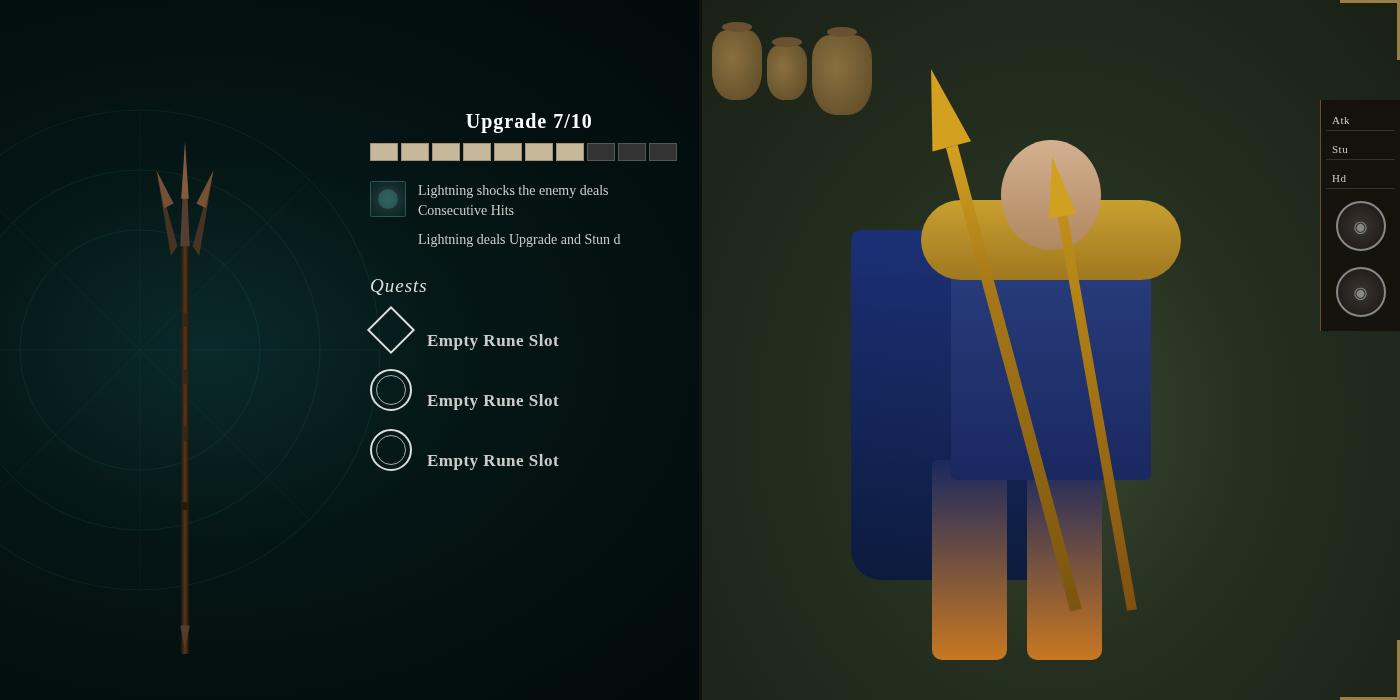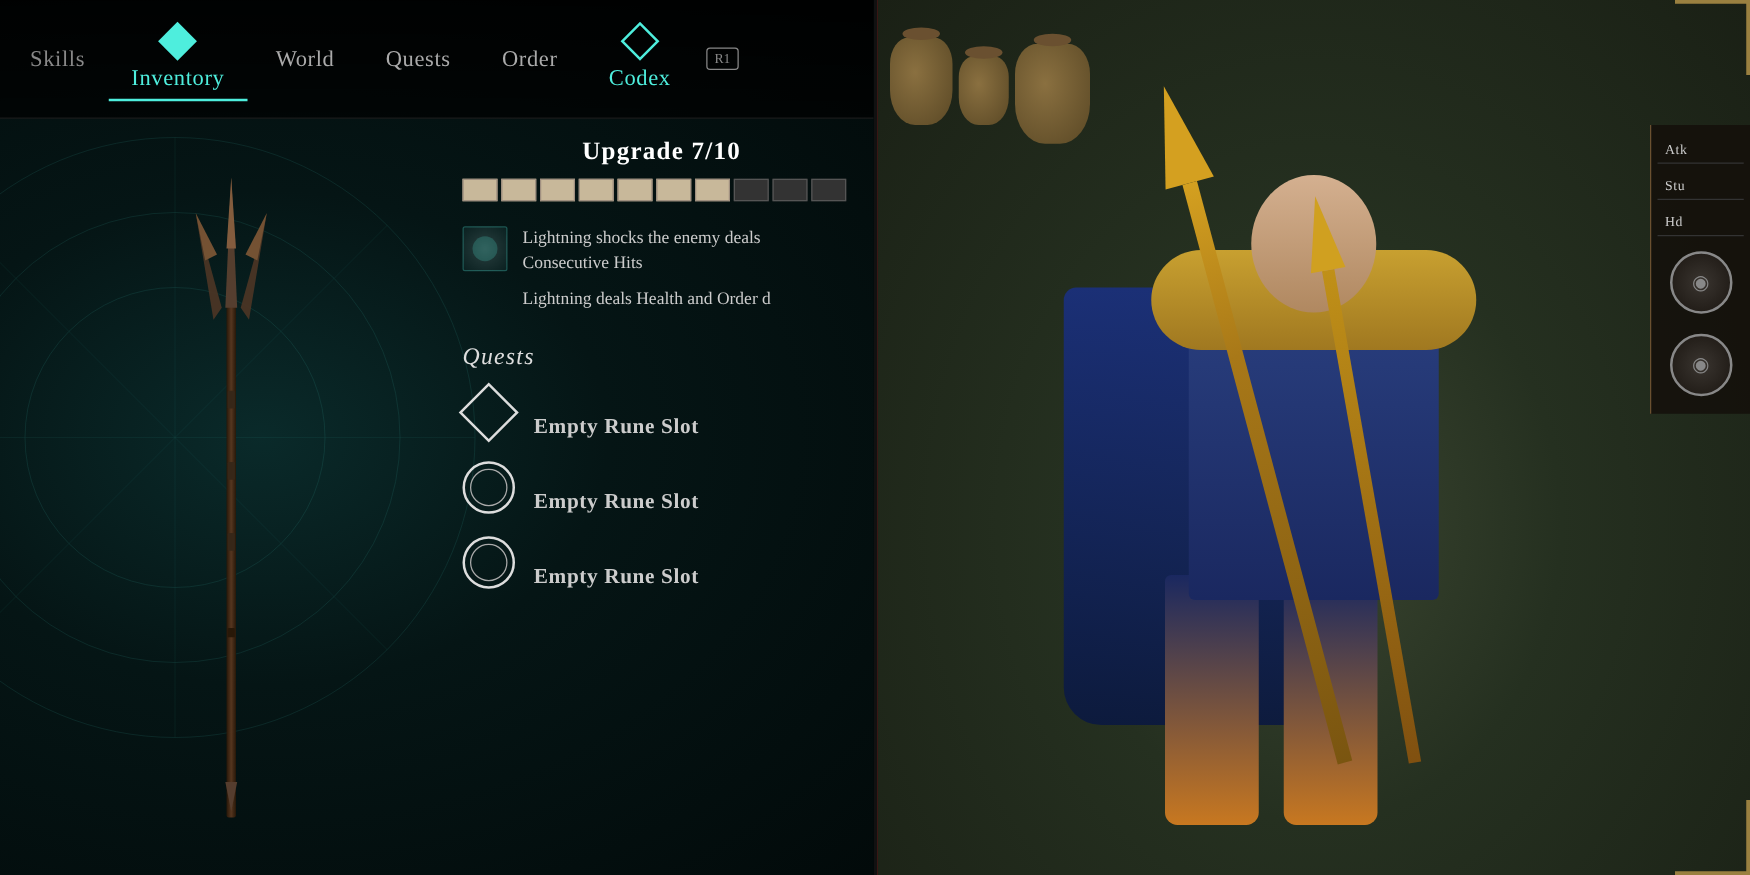--- a/index.html
+++ b/index.html
@@ -261,21 +261,21 @@
       font-size: 17px;
       letter-spacing: 0.5px;
     }
 
     
     .right-panel {
       width: 700px;
       height: 700px;
       position: relative;
       overflow: hidden;
-      background: #7f1d1d;
+      background: #0369a1;
     }
 
     .character-bg {
       position: absolute;
       inset: 0;
       background: 
         radial-gradient(ellipse at 50% 60%, #3a4530 0%, #253020 40%, #1a2015 100%);
     }
 
     
@@ -486,52 +486,20 @@
   <svg class="bg-circles" viewBox="0 0 500 500">
     <circle cx="250" cy="250" r="240" fill="none" stroke="#4eeedd" stroke-width="0.5"></circle>
     <circle cx="250" cy="250" r="180" fill="none" stroke="#4eeedd" stroke-width="0.5"></circle>
     <circle cx="250" cy="250" r="120" fill="none" stroke="#4eeedd" stroke-width="0.5"></circle>
     <line x1="250" y1="10" x2="250" y2="490" stroke="#4eeedd" stroke-width="0.3"></line>
     <line x1="10" y1="250" x2="490" y2="250" stroke="#4eeedd" stroke-width="0.3"></line>
     <line x1="80" y1="80" x2="420" y2="420" stroke="#4eeedd" stroke-width="0.3"></line>
     <line x1="420" y1="80" x2="80" y2="420" stroke="#4eeedd" stroke-width="0.3"></line>
   </svg>
 
-  <div class="nav-bar">
-
-    <div class="nav-item nav-skills">
-      <span>Skills</span>
-    </div>
-
-    <div class="nav-item active">
-      <div class="nav-icon-diamond"></div>
-      <span>Inventory</span>
-      <div class="nav-active-underline"></div>
-    </div>
-
-    <div class="nav-item">
-      <span>World</span>
-    </div>
-
-    <div class="nav-item">
-      <span>Quests</span>
-    </div>
-
-    <div class="nav-item">
-      <span>Order</span>
-    </div>
-
-    <div class="nav-item active">
-      <div class="nav-icon-diamond-outline"></div>
-      <span>Codex</span>
-    </div>
-
-    <div class="r1-badge">R1</div>
-
-  </div>
 
   <div class="weapon-area">
     <svg class="trident-svg" viewBox="0 0 120 580">
 
       <rect x="56" y="120" width="8" height="440" fill="url(#shaftGrad)" rx="2"></rect>
 
       <polygon points="60,20 55,130 65,130" fill="#5a4030"></polygon>
       <polygon points="60,20 56,80 64,80" fill="#8a6040"></polygon>
 
       <polygon points="30,50 45,140 52,130" fill="#4a3525"></polygon>
@@ -583,21 +551,21 @@
         <div class="perk-icon">
           <div class="perk-icon-inner"></div>
         </div>
         <div class="perk-text">
           <span>Lightning shocks the enemy deals</span><br>
           <span>Consecutive Hits</span>
         </div>
       </div>
 
       <div class="perk-item">
-        <div class="perk-text" style="margin-left: 48px;">Lightning deals Health and Order d</div>
+        <div class="perk-text" style="margin-left: 48px;">Lightning deals Upgrade and Stun d</div>
       </div>
     </div>
 
     <div class="runes-section">
       <div class="section-title">Quests</div>
 
       <div class="rune-item">
         <div class="rune-slot-diamond"></div>
         <span class="rune-label">Empty Rune Slot</span>
       </div>

